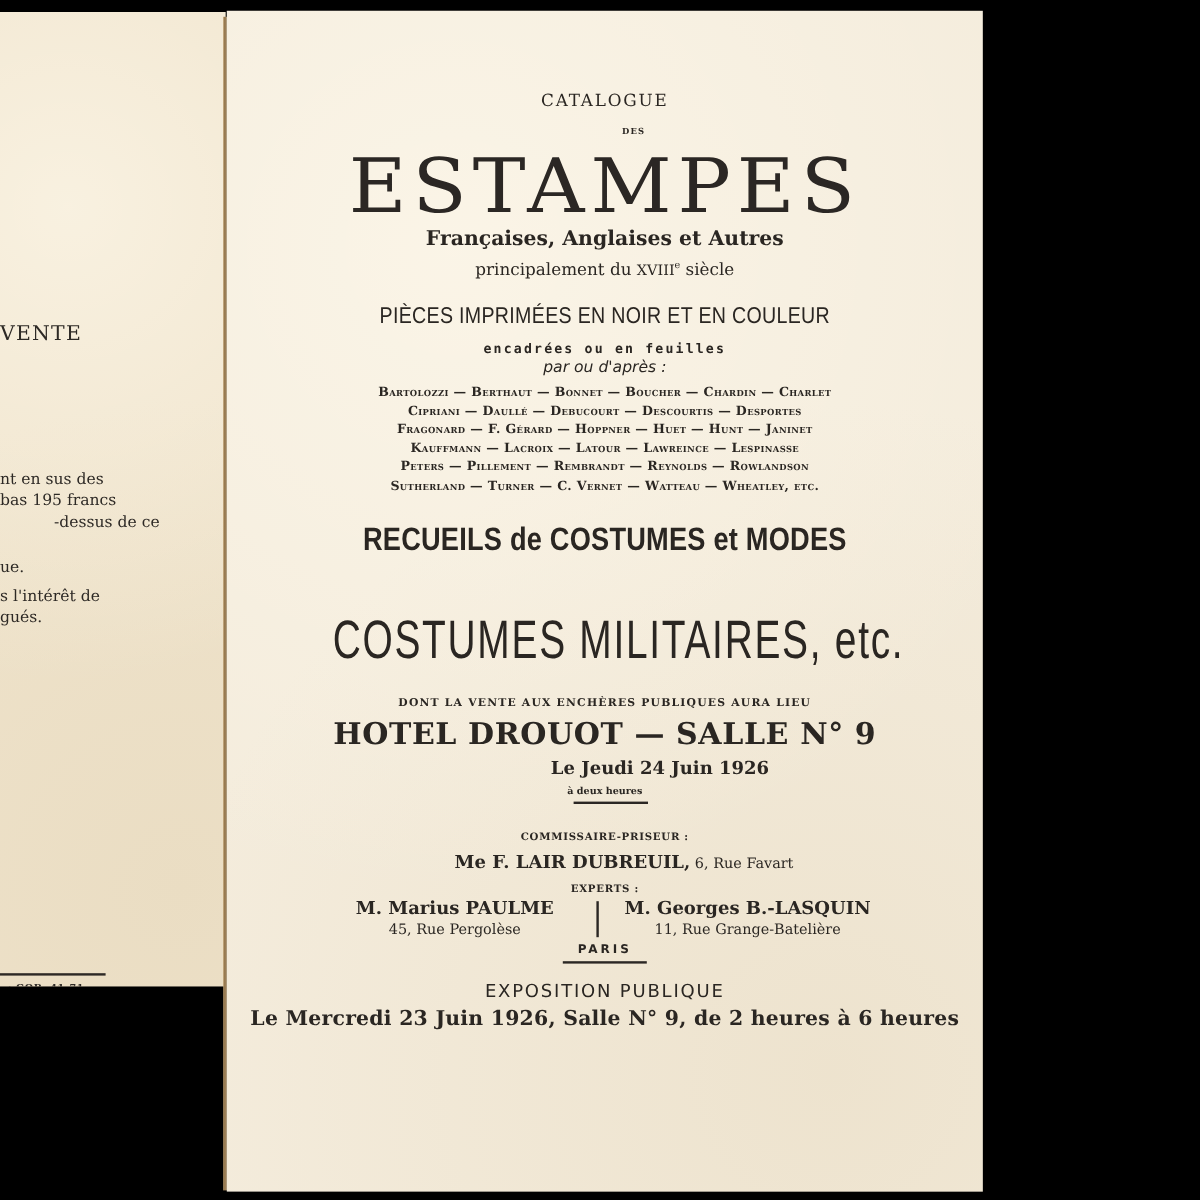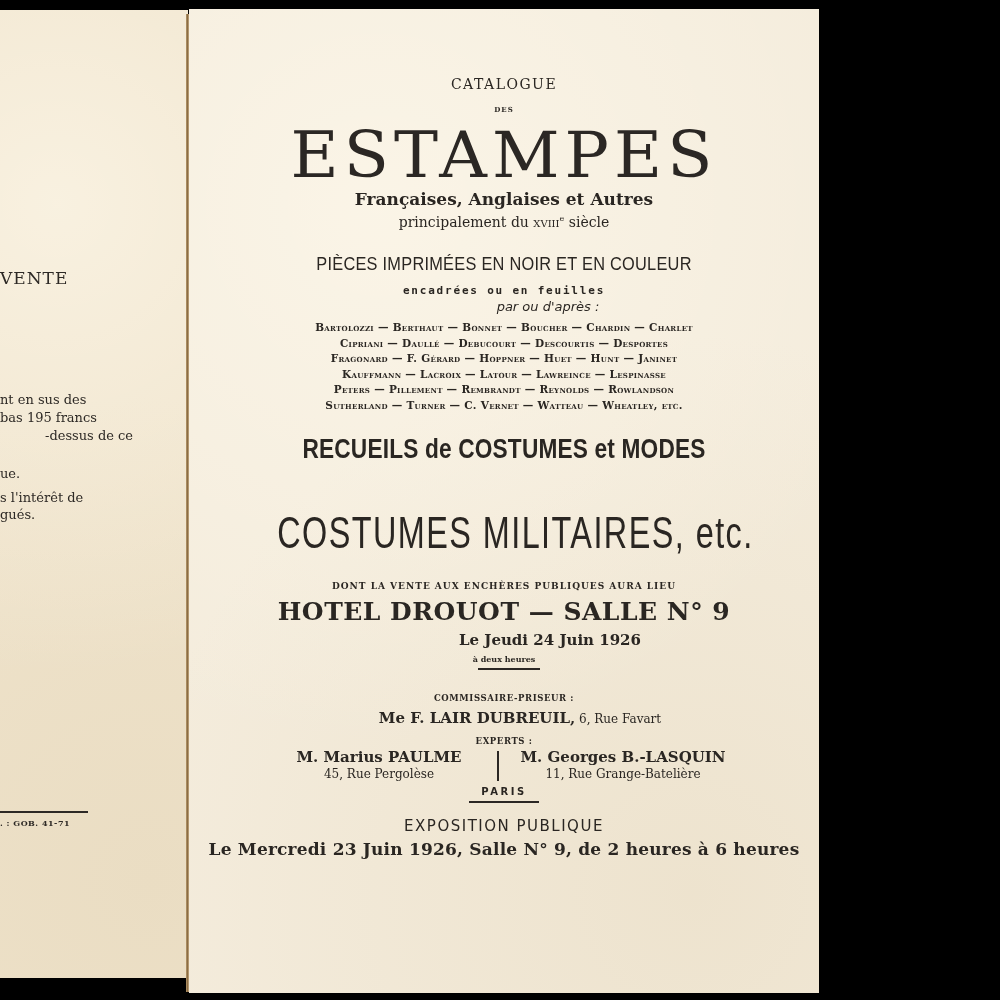--- a/index.html
+++ b/index.html
@@ -6,40 +6,40 @@
   body {
     width: 1000px; height: 1000px; background: #000; position: relative; overflow: hidden;
     font-family: "DejaVu Serif", serif; color: #2a2622;
   }
   .page {
     position: absolute; background: #f3ebda;
     background-image:
       radial-gradient(circle at 30% 20%, rgba(255,250,238,0.6), rgba(255,250,238,0) 60%),
       radial-gradient(circle at 80% 90%, rgba(225,210,180,0.35), rgba(225,210,180,0) 55%);
   }
-  .left-page { left: 0; top: 10px; width: 188px; height: 968px; background-color: #efe3cb; overflow: hidden; }
+  .left-page { left: 0; top: 10px; width: 188px; height: 812px; background-color: #efe3cb; overflow: hidden; }
   .gutter { position: absolute; left: 186px; top: 14px; width: 3px; height: 978px; background: linear-gradient(to right,#b89a6c,#8b6d45,#c8ae84); }
   .right-page { left: 189px; top: 9px; width: 630px; height: 984px; background-color: #f4ecdc; overflow: hidden; }
 
   .lp-text { position: absolute; font-family: "DejaVu Serif", serif; font-size: 13px; color: #2d2925; white-space: nowrap; }
   .lp-heading { position: absolute; left: 0; top: 258px; font-size: 17px; letter-spacing: 1px; color: #2d2925; }
   .lp-rule { position: absolute; left: 0; top: 801px; width: 88px; height: 2px; background: #2d2925; }
   .lp-footer { position: absolute; left: 0; top: 808px; font-size: 8px; font-weight: bold; letter-spacing: 0.5px; }
 
   .center { position: absolute; left: 0; width: 630px; text-align: center; white-space: nowrap; }
   .catalogue { top: 67px; font-size: 14px; letter-spacing: 1.5px; }
-  .des { top: 96px; font-size: 7px; font-weight: bold; letter-spacing: 1px; }
+  .des { top: 96px; font-size: 7px; font-weight: bold; letter-spacing: 1px; padding-left: 24px; }
   .estampes { top: 108px; font-size: 66px; letter-spacing: 5px; font-family: "DejaVu Serif", serif; font-weight: normal; color: #2b2724; transform: scaleY(0.95); }
   .subtitle { top: 180px; font-size: 17px; font-weight: bold; font-family: "DejaVu Serif", serif; }
   .century { top: 205px; font-size: 14px; }
-  .century .sc { font-variant: small-caps; font-size: 14px; }
+  .century .sc { font-variant: small-caps; font-size: 17px; }
   .century sup { font-size: 8px; }
   .pieces { top: 244px; font-size: 19px; font-family: "Liberation Sans Narrow", "Liberation Sans", sans-serif; transform: scaleX(0.86); letter-spacing: 0.3px; }
   .encadrees { top: 275px; font-size: 11px; font-weight: bold; letter-spacing: 1.8px; font-family: "DejaVu Sans Mono", monospace; }
-  .parou { top: 290px; font-size: 13px; font-style: italic; font-family: "DejaVu Sans", sans-serif; margin-left: 44px; }
+  .parou { top: 290px; font-size: 13px; font-style: italic; font-family: "DejaVu Sans", sans-serif; }
   .artists { top: 311px; font-size: 10.5px; font-weight: bold; font-variant: small-caps; line-height: 15.6px; letter-spacing: 0.3px; font-family: "DejaVu Serif", serif; }
   .artists div { white-space: nowrap; }
   .recueils { top: 425px; font-size: 27px; font-weight: bold; font-family: "Liberation Sans", sans-serif; transform: scaleX(0.84); letter-spacing: 0.2px; }
   .collection { top: 481px; font-size: 14px; font-style: italic; font-family: "DejaVu Sans", sans-serif; }
   .costumes { top: 498px; font-size: 45px; font-family: "Liberation Sans", sans-serif; transform: scaleX(0.72); letter-spacing: 2px; }
   .dont { top: 572px; font-size: 9px; font-weight: bold; letter-spacing: 1px; }
   .drouot { top: 588px; font-size: 25px; font-weight: bold; font-family: "DejaVu Serif", serif; letter-spacing: 0.5px; }
   .jeudi { top: 622px; font-size: 15px; font-weight: bold; padding-left: 46px; }
   .heures { top: 645px; font-size: 8px; font-weight: bold; }
   .rule1 { position: absolute; left: 289px; top: 659px; width: 62px; height: 2px; background: #2b2724; }

